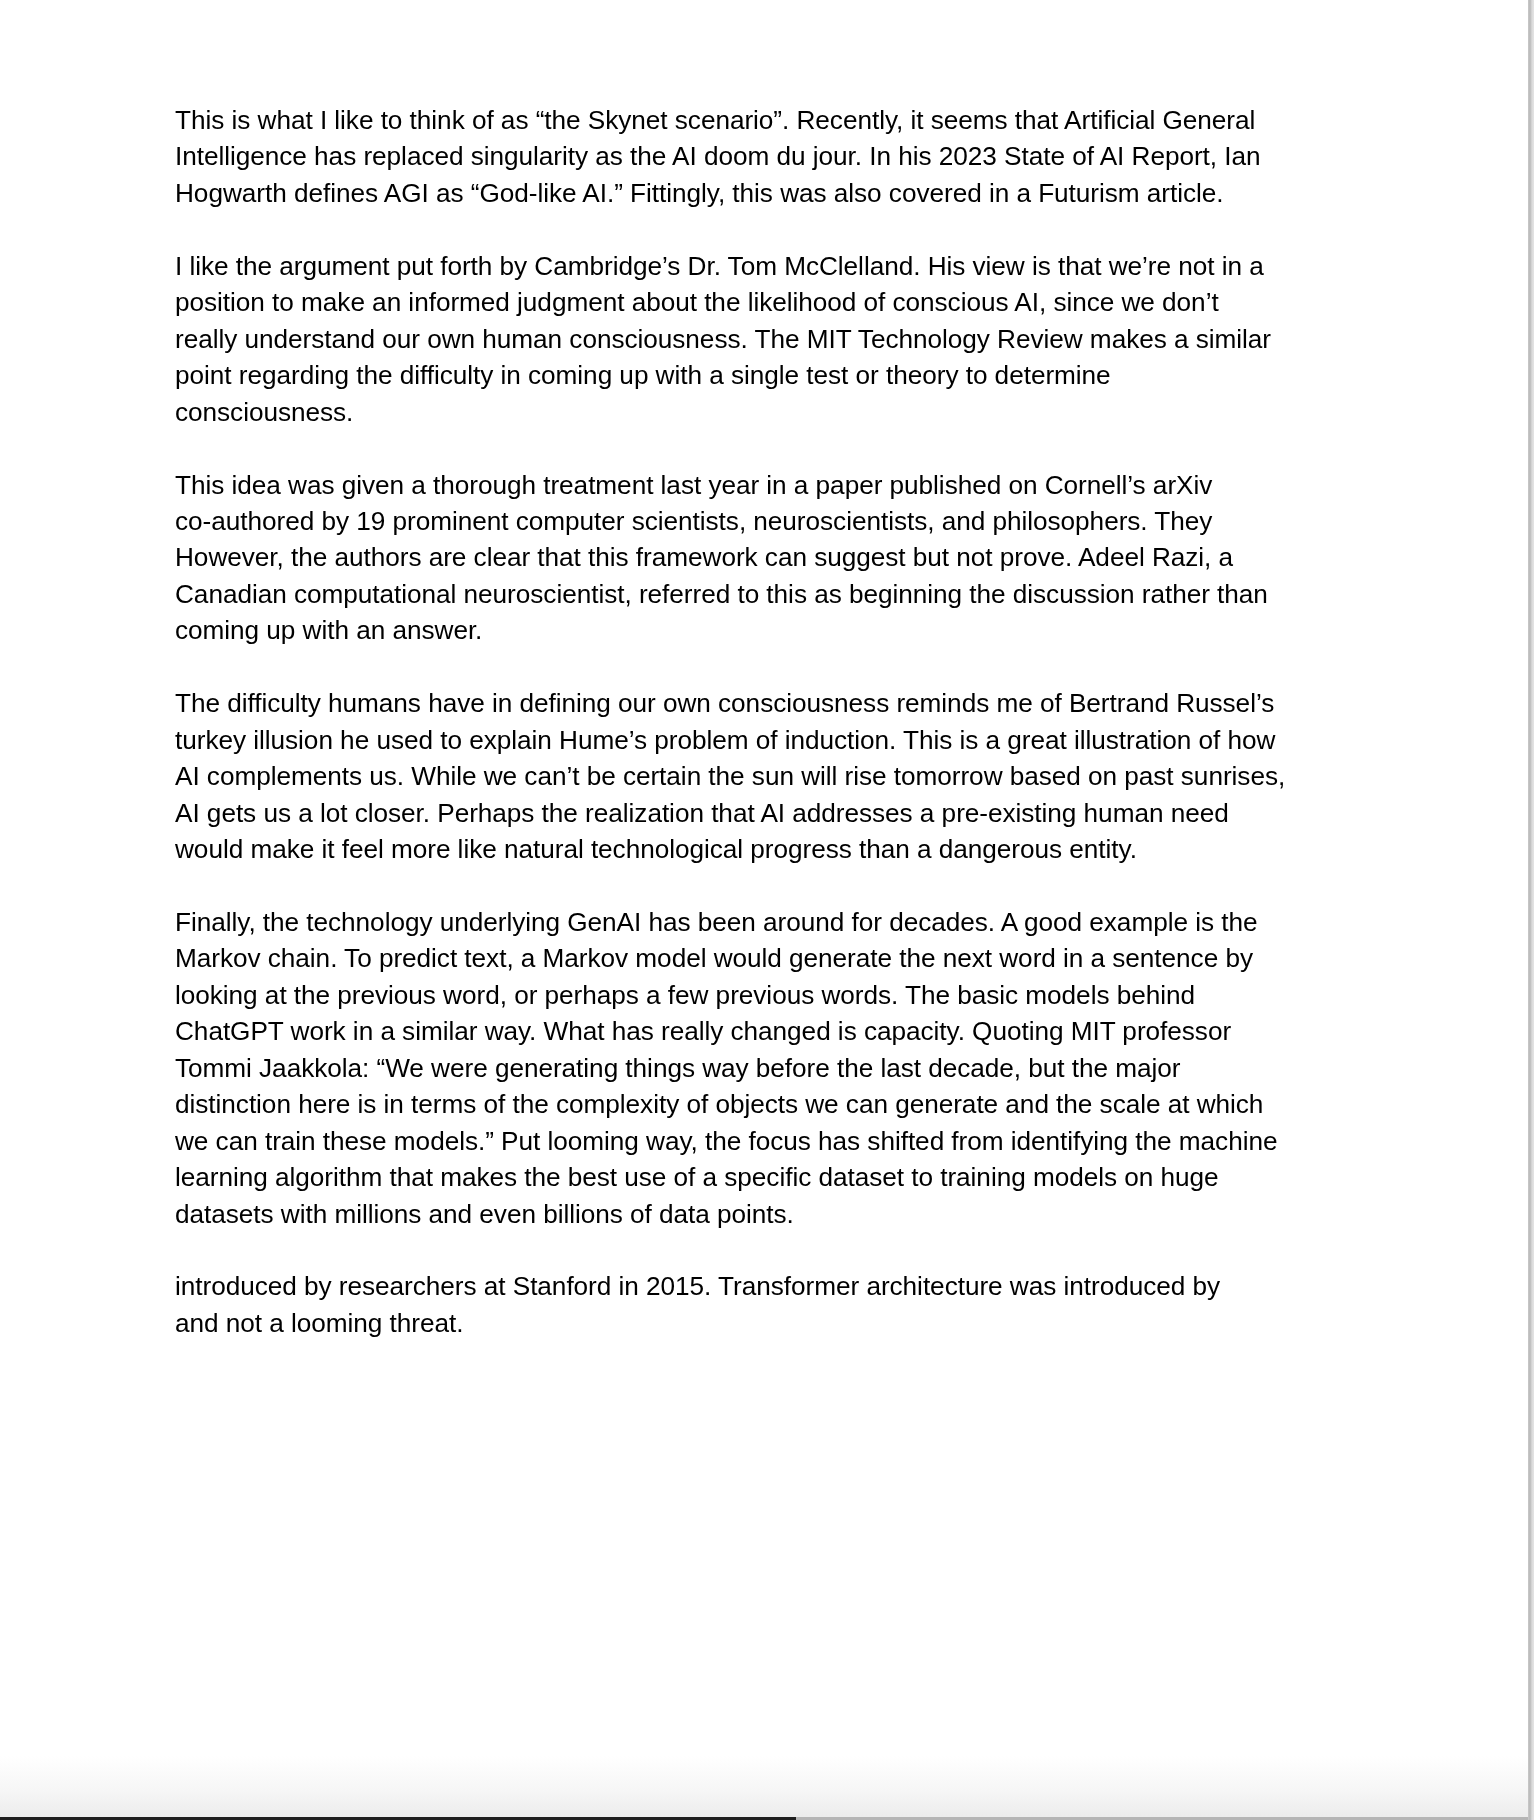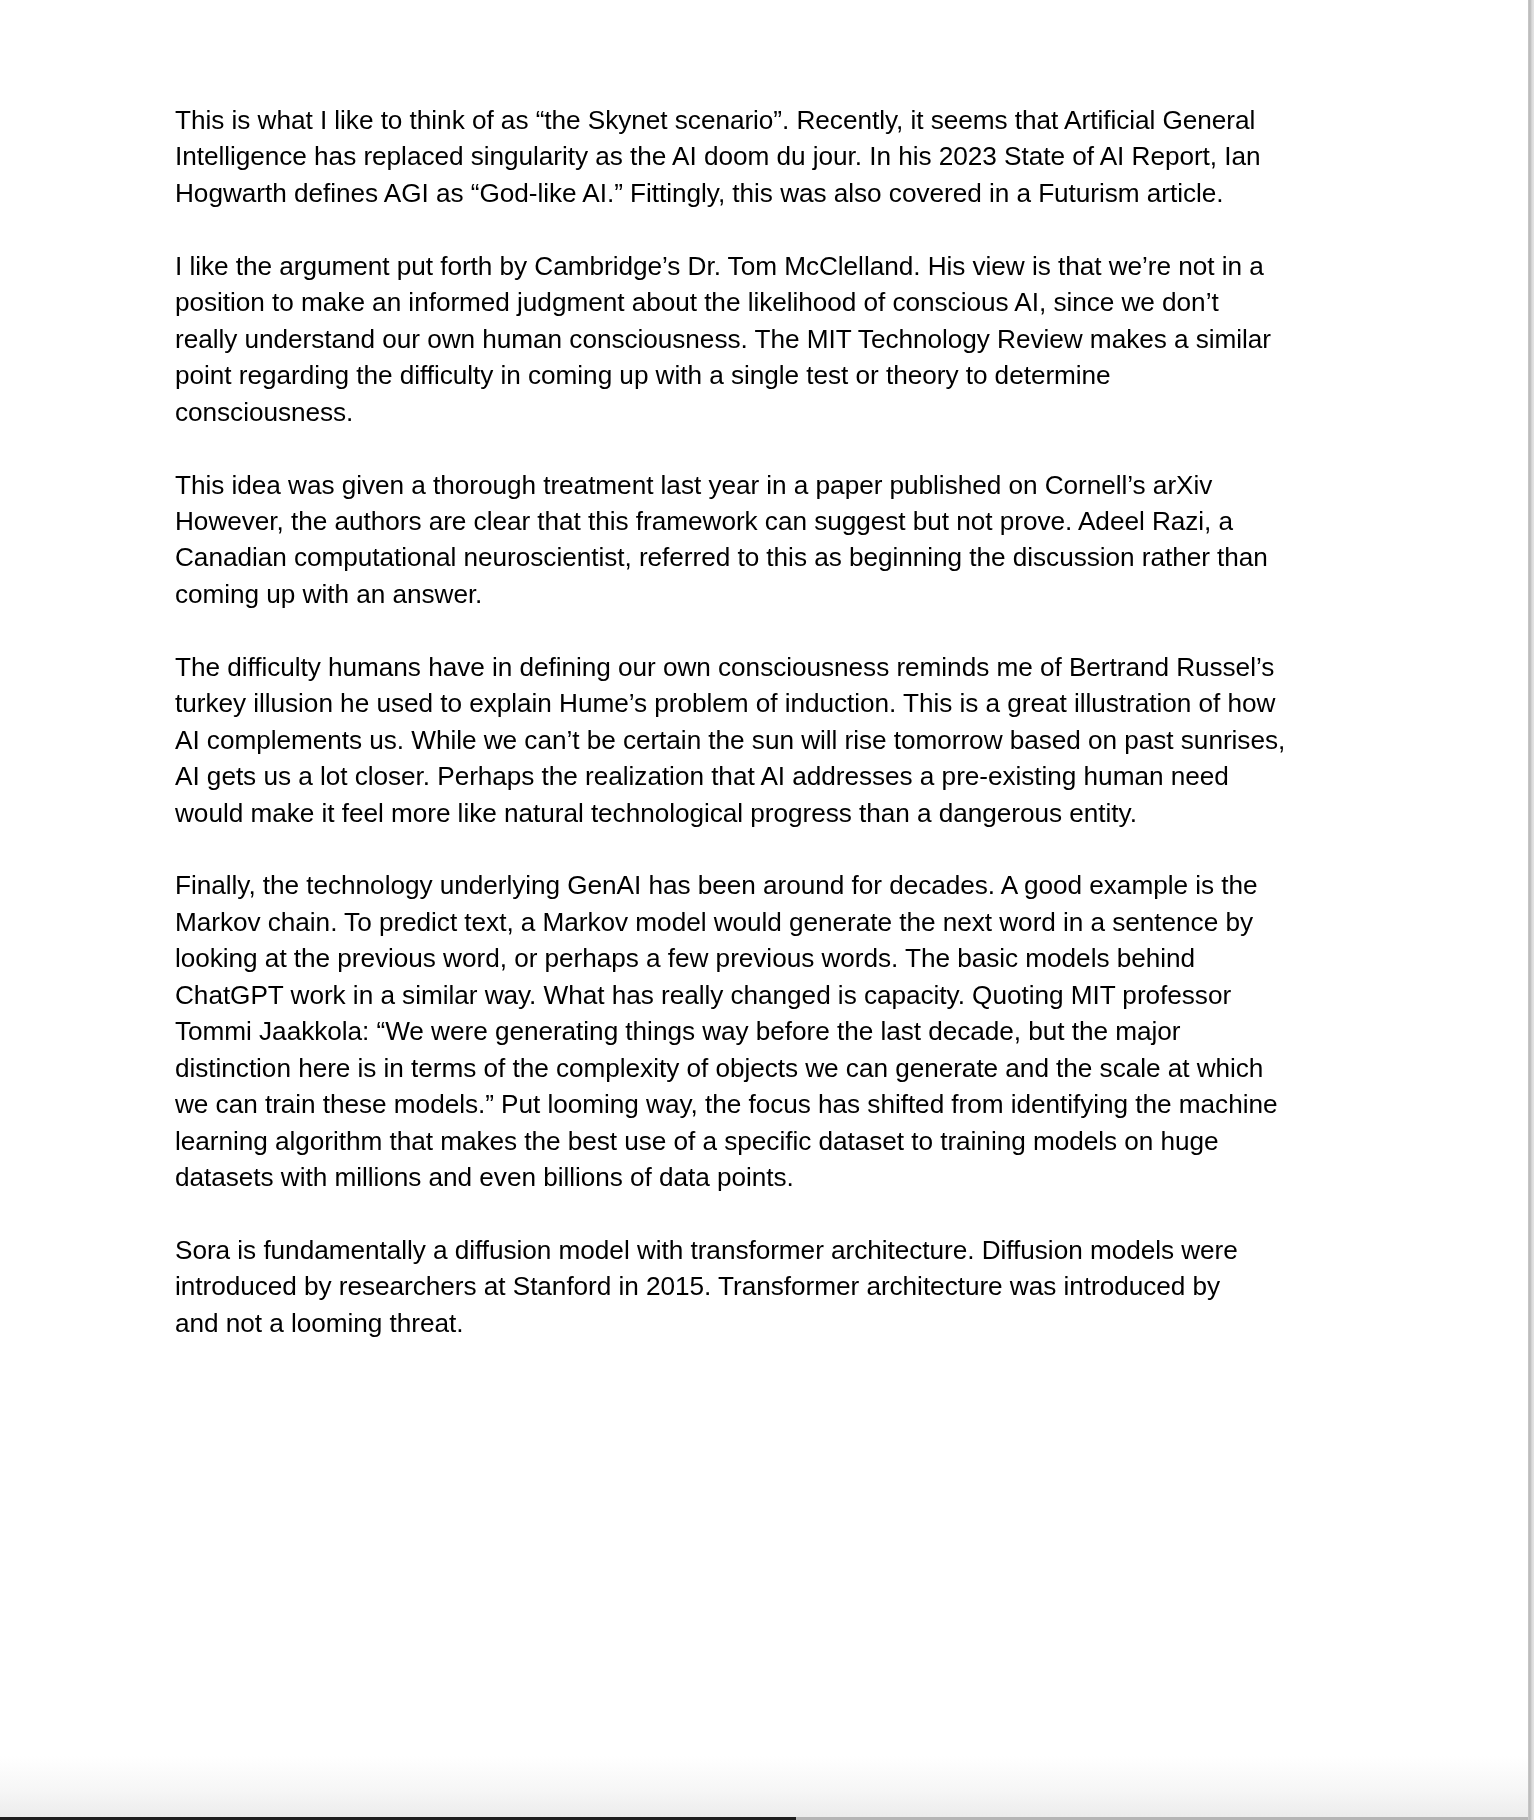--- a/index.html
+++ b/index.html
@@ -83,20 +83,21 @@
     <p class="para">
       <span class="line">I like the argument put forth by Cambridge’s Dr. Tom McClelland. His view is that we’re not in a</span>
       <span class="line">position to make an informed judgment about the likelihood of conscious AI, since we don’t</span>
       <span class="line">really understand our own human consciousness. The MIT Technology Review makes a similar</span>
       <span class="line">point regarding the difficulty in coming up with a single test or theory to determine</span>
       <span class="line">consciousness.</span>
     </p>
 
     <p class="para">
       <span class="line">This idea was given a thorough treatment last year in a paper published on Cornell’s arXiv</span>
+      <span class="line">co-authored by 19 prominent computer scientists, neuroscientists, and philosophers. They</span>
       <span class="line">However, the authors are clear that this framework can suggest but not prove. Adeel Razi, a</span>
       <span class="line">Canadian computational neuroscientist, referred to this as beginning the discussion rather than</span>
       <span class="line">coming up with an answer.</span>
     </p>
 
     <p class="para">
       <span class="line">The difficulty humans have in defining our own consciousness reminds me of Bertrand Russel’s</span>
       <span class="line">turkey illusion he used to explain Hume’s problem of induction. This is a great illustration of how</span>
       <span class="line">AI complements us. While we can’t be certain the sun will rise tomorrow based on past sunrises,</span>
       <span class="line">AI gets us a lot closer. Perhaps the realization that AI addresses a pre-existing human need</span>
@@ -109,21 +110,20 @@
       <span class="line">looking at the previous word, or perhaps a few previous words. The basic models behind</span>
       <span class="line">ChatGPT work in a similar way. What has really changed is capacity. Quoting MIT professor</span>
       <span class="line">Tommi Jaakkola: “We were generating things way before the last decade, but the major</span>
       <span class="line">distinction here is in terms of the complexity of objects we can generate and the scale at which</span>
       <span class="line">we can train these models.” Put looming way, the focus has shifted from identifying the machine</span>
       <span class="line">learning algorithm that makes the best use of a specific dataset to training models on huge</span>
       <span class="line">datasets with millions and even billions of data points.</span>
     </p>
 
     <p class="para extra-gap">
-      <span class="line">Sora is fundamentally a diffusion model with transformer architecture. Diffusion models were</span>
       <span class="line">introduced by researchers at Stanford in 2015. Transformer architecture was introduced by</span>
       <span class="line">and not a looming threat.</span>
     </p>
 
 
   </div>
 </div>
 
 <div class="right-border"></div>
 <div class="bottom-bar-dark"></div>

